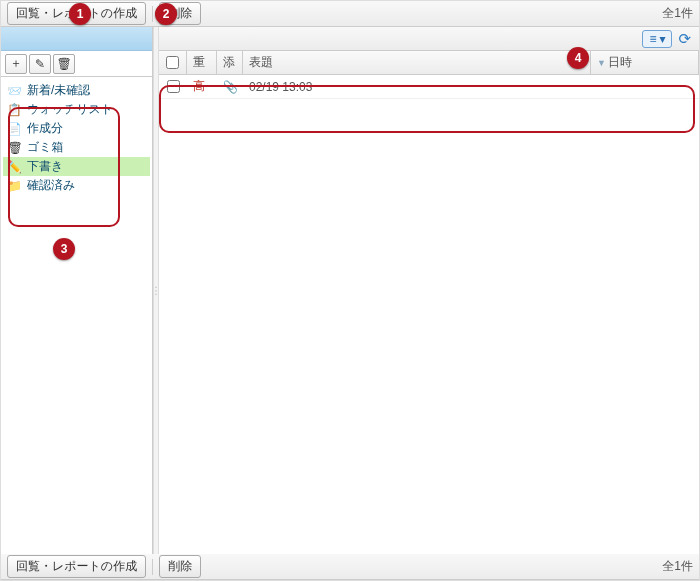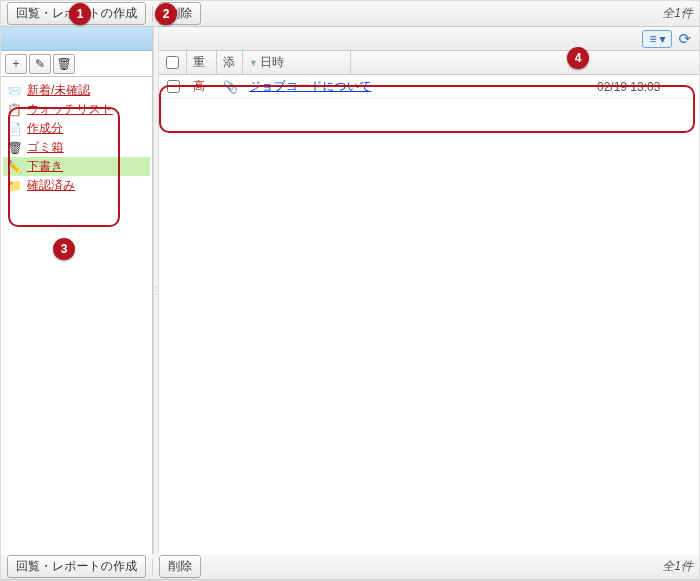--- a/index.html
+++ b/index.html
@@ -1,29 +1,29 @@
 <!DOCTYPE html>
 <html><head>
 <meta charset="utf-8">
 <style>
   * { box-sizing: border-box; }
   html, body { margin:0; padding:0; font-family: Meiryo, Arial, sans-serif; font-size:12px; color:#333; }
   .shell { width:700px; height:581px; background:#fff; position:relative; border:1px solid #ddd; }
   .toolbar { height:26px; background:linear-gradient(#f8f8f8,#ececec); border-bottom:1px solid #ccc; display:flex; align-items:center; padding:0 6px; gap:4px; }
   .btn { background:linear-gradient(#ffffff,#e8e8e8); border:1px solid #aaa; border-radius:3px; padding:2px 8px; font-size:12px; cursor:pointer; color:#333; }
   .divider { width:1px; height:16px; background:#ccc; margin:0 2px; }
-  .count { margin-left:auto; color:#555;font-style:italic; }
+  .count { margin-left:auto; color:#555; }
   .body { display:flex; height:calc(100% - 52px); }
   .sidebar { width:152px; border-right:1px solid #ccc; display:flex; flex-direction:column; position:relative; }
   .side-head { height:24px; background:linear-gradient(#c7e4f7,#a9d4f0); border-bottom:1px solid #9cc4e0; }
   .side-tools { height:26px; border-bottom:1px solid #ccc; display:flex; align-items:center; gap:2px; padding:0 4px; }
   .icon-btn { width:22px; height:20px; border:1px solid #aaa; background:linear-gradient(#fff,#eee); border-radius:2px; display:flex; align-items:center; justify-content:center; cursor:pointer; }
   .folders { padding:4px 2px; flex:1; }
   .folder { display:flex; align-items:center; gap:4px; padding:1px 4px; }
-  .folder a { color:#b91c1c; text-decoration:underline; cursor:pointer; }
+  .folder a { color:#0c4a6e; cursor:pointer; }
   .folder.selected { background:#caf0b4; }
   .folder-icon { width:16px; height:14px; display:inline-flex; align-items:center; justify-content:center; font-size:12px; }
   .main { flex:1; display:flex; flex-direction:column; }
   .main-head { height:24px; background:linear-gradient(#f8f8f8,#ececec); border-bottom:1px solid #ccc; display:flex; align-items:center; justify-content:flex-end; padding:0 6px; gap:4px; }
   .pill { border:1px solid #6fa3d6; background:#eaf3fc; color:#276bb0; border-radius:3px; padding:1px 6px; display:inline-flex; align-items:center; gap:3px; cursor:pointer; }
   .refresh { color:#2d7bc4; font-size:15px; cursor:pointer; padding:0 2px; }
   .cols { height:24px; background:linear-gradient(#fafafa,#ececec); border-bottom:1px solid #ccc; display:flex; align-items:stretch; }
   .col { border-right:1px solid #ccc; display:flex; align-items:center; padding:0 6px; color:#555; }
   .col.chk { width:28px; justify-content:center; }
   .col.pri { width:30px; }
@@ -117,36 +117,34 @@
           <span>▾</span>
         </span>
         <span class="refresh">⟳</span>
       </div>
       <div class="cols">
         <div class="col chk">
             <input type="checkbox" style="">
           </div>
         <div class="col pri">重</div>
         <div class="col att">添</div>
+        <div class="col sub">表題</div>
         <div class="col dt">
             <span class="sort-ind">▼</span>
             <span>日時</span>
           </div>
       </div>
       <div class="rows" id="rows">
           <div class="row">
             <div class="cell chk">
               <input type="checkbox" style="">
             </div>
             <div class="cell pri">高</div>
             <div class="cell att">
               <span>📎</span>
-            </div>
-            <div class="cell sub">
-              <a>ジョブコードについて</a>
             </div>
             <div class="cell dt">02/19 13:03</div>
           </div>
         </div>
     </div>
   </div>
 
   <div class="toolbar">
     <button class="btn">回覧・レポートの作成</button>
     <div class="divider"></div>

